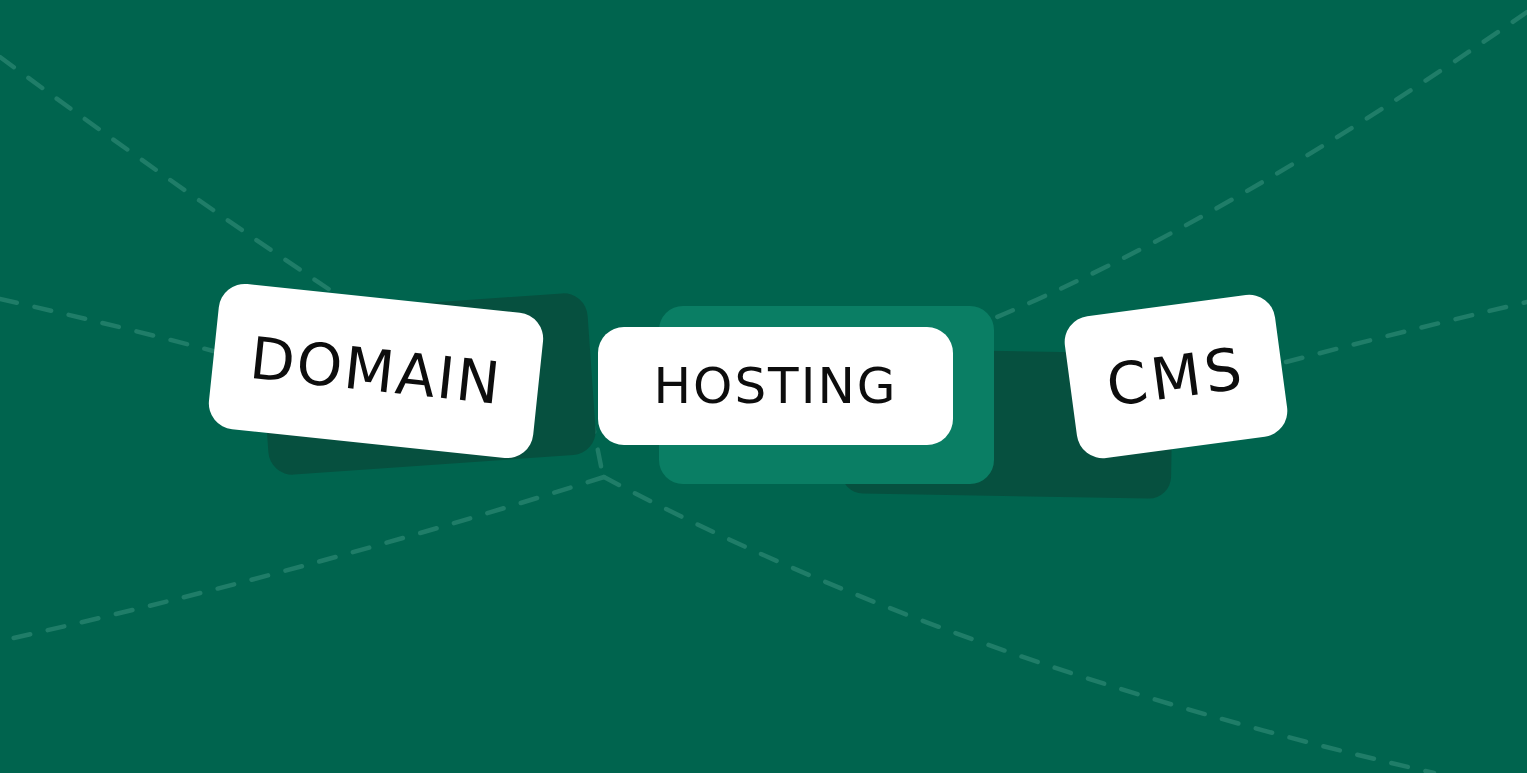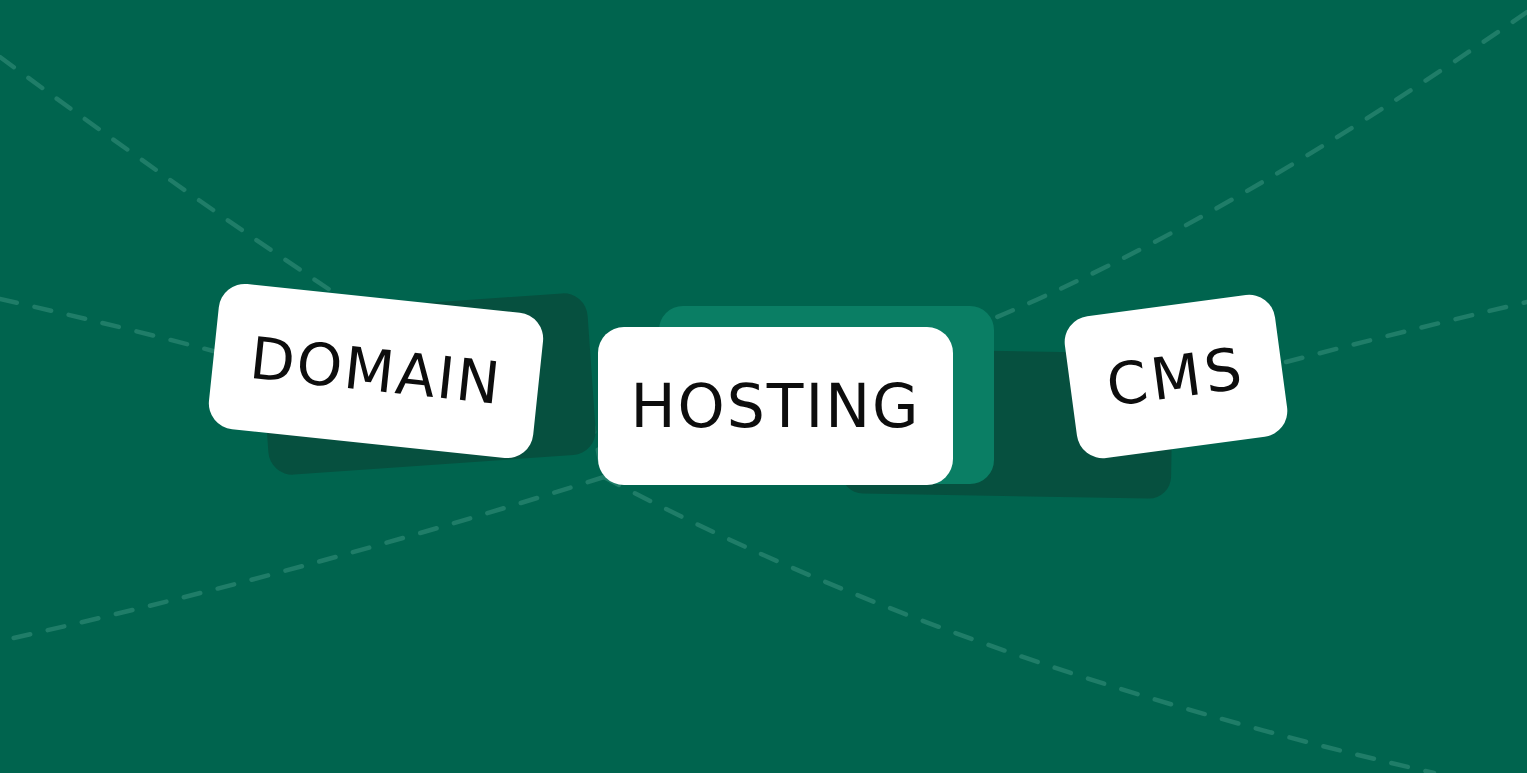--- a/index.html
+++ b/index.html
@@ -68,22 +68,22 @@
     white-space: nowrap;
   }
   .card-domain {
     left: 213px; top: 298px;
     width: 326px; height: 146px;
     transform: rotate(6deg);
     font-size: 58px;
   }
   .card-hosting {
     left: 598px; top: 327px;
-    width: 355px; height: 158px;
-    font-size: 60px;
+    width: 355px; height: 118px;
+    font-size: 50px;
   }
   .card-cms {
     left: 1070px; top: 305px;
     width: 212px; height: 143px;
     transform: rotate(-7.6deg);
     font-size: 58px;
     letter-spacing: 4px;
   }
 </style>
 </head>

